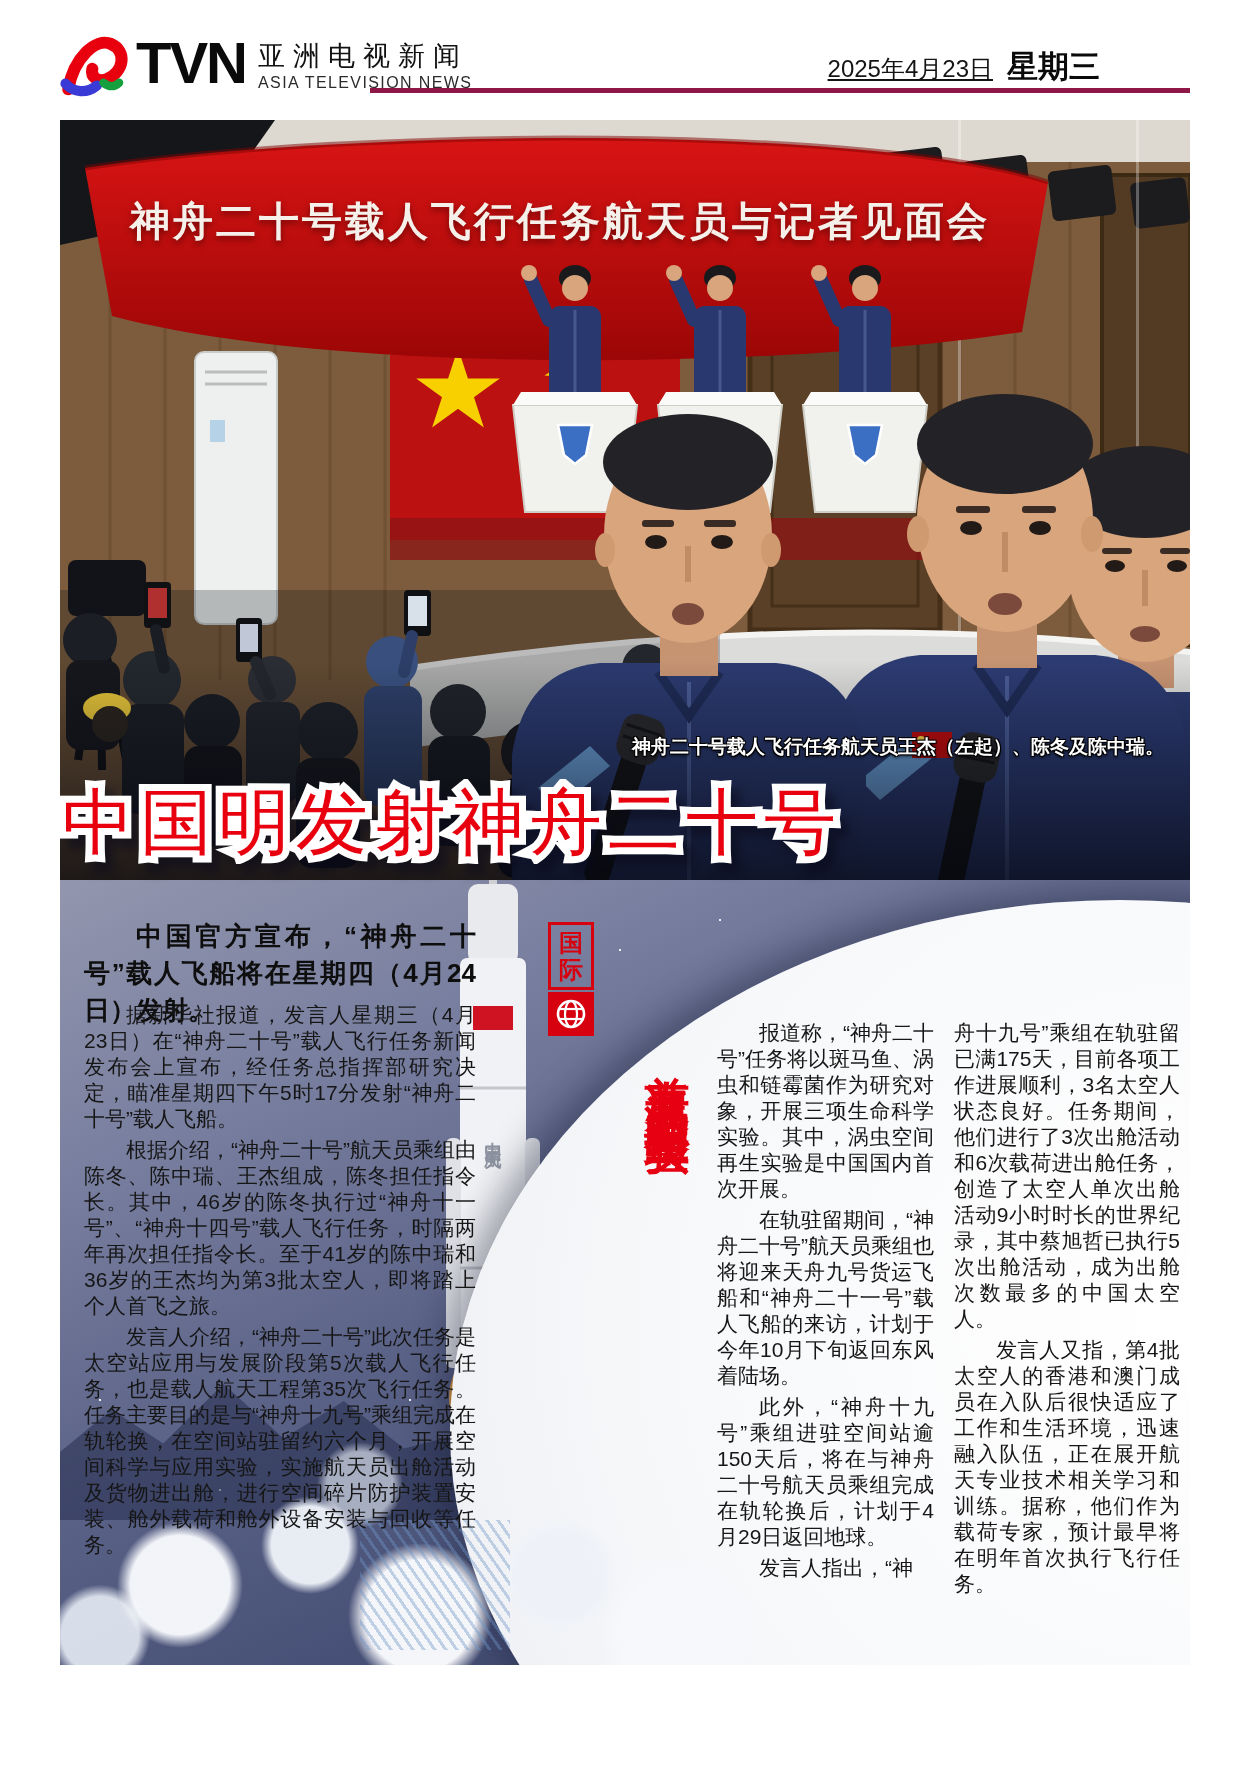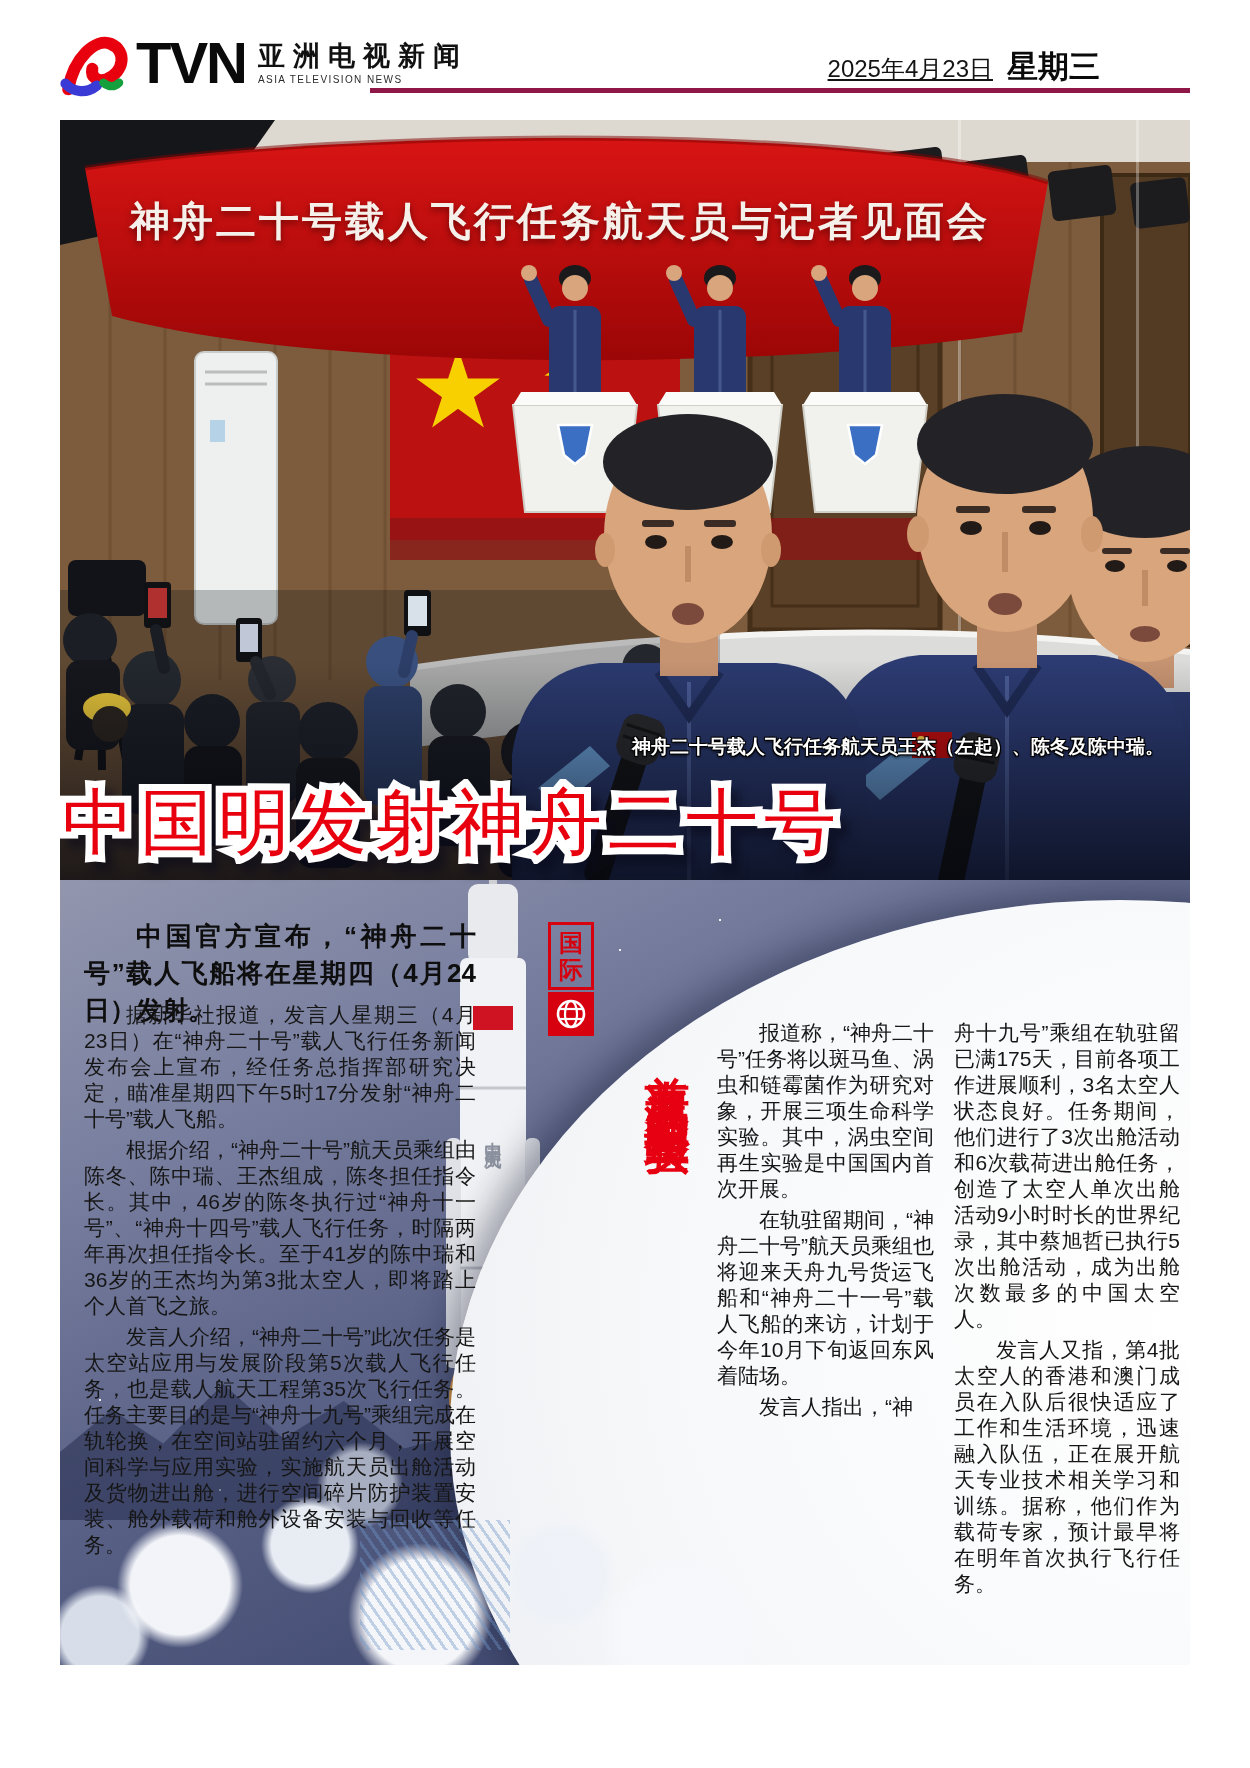--- a/index.html
+++ b/index.html
@@ -8,22 +8,22 @@
     width:1250px;height:1768px;position:relative;background:#ffffff;
     font-family:"Liberation Sans","DejaVu Sans",sans-serif;overflow:hidden;
     -webkit-font-smoothing:antialiased;
   }
   .abs{position:absolute;}
 
   
   #header{left:0;top:0;width:1160px;height:118px;background:#fff;z-index:20;}
   #logo-a{left:58px;top:30px;width:76px;height:74px;}
   #logo-tvn{left:136px;top:34px;font-size:58px;font-weight:800;letter-spacing:-2px;color:#0a0a0a;line-height:1;}
-  #logo-zh{left:258px;top:38px;font-size:27px;font-weight:700;letter-spacing:8px;color:#111;}
-  #logo-en{left:258px;top:74px;font-size:10px;color:#2b2b2b;letter-spacing:1.4px;}
+  #logo-zh{left:258px;top:38px;font-size:27px;font-weight:400;letter-spacing:8px;color:#111;}
+  #logo-en{left:258px;top:74px;font-size:16px;color:#2b2b2b;letter-spacing:1.4px;}
   #date-block{right:60px;top:46px;display:flex;align-items:baseline;gap:14px;}
   #date-text{font-size:24px;color:#141414;text-decoration:underline;}
   #weekday-text{font-size:31px;font-weight:800;color:#0a0a0a;}
   #header-rule{left:370px;top:88px;width:820px;height:5px;background:#8e1747;}
 
   
   #main{left:60px;top:120px;width:1130px;height:1545px;overflow:hidden;background:#41496c;}
 
   
   #photo{left:0;top:0;width:1130px;height:760px;overflow:hidden;}
@@ -416,20 +416,21 @@
     <p class="abs lead" style="margin:0;">中国官方宣布，“神舟二十号”载人飞船将在星期四（4月24日）发射。</p>
 
     <div class="abs col" id="col1">
       <p>据新华社报道，发言人星期三（4月23日）在“神舟二十号”载人飞行任务新闻发布会上宣布，经任务总指挥部研究决定，瞄准星期四下午5时17分发射“神舟二十号”载人飞船。</p>
       <p>根据介绍，“神舟二十号”航天员乘组由陈冬、陈中瑞、王杰组成，陈冬担任指令长。其中，46岁的陈冬执行过“神舟十一号”、“神舟十四号”载人飞行任务，时隔两年再次担任指令长。至于41岁的陈中瑞和36岁的王杰均为第3批太空人，即将踏上个人首飞之旅。</p>
       <p>发言人介绍，“神舟二十号”此次任务是太空站应用与发展阶段第5次载人飞行任务，也是载人航天工程第35次飞行任务。任务主要目的是与“神舟十九号”乘组完成在轨轮换，在空间站驻留约六个月，开展空间科学与应用实验，实施航天员出舱活动及货物进出舱，进行空间碎片防护装置安装、舱外载荷和舱外设备安装与回收等任务。</p>
     </div>
     <div class="abs col" id="col2">
       <p>报道称，“神舟二十号”任务将以斑马鱼、涡虫和链霉菌作为研究对象，开展三项生命科学实验。其中，涡虫空间再生实验是中国国内首次开展。</p>
       <p>在轨驻留期间，“神舟二十号”航天员乘组也将迎来天舟九号货运飞船和“神舟二十一号”载人飞船的来访，计划于今年10月下旬返回东风着陆场。</p>
+      <p>此外，“神舟十九号”乘组进驻空间站逾150天后，将在与神舟二十号航天员乘组完成在轨轮换后，计划于4月29日返回地球。</p>
       <p>发言人指出，“神</p>
     </div>
     <div class="abs col" id="col3">
       <p class="cont">舟十九号”乘组在轨驻留已满175天，目前各项工作进展顺利，3名太空人状态良好。任务期间，他们进行了3次出舱活动和6次载荷进出舱任务，创造了太空人单次出舱活动9小时时长的世界纪录，其中蔡旭哲已执行5次出舱活动，成为出舱次数最多的中国太空人。</p>
       <p>发言人又指，第4批太空人的香港和澳门成员在入队后很快适应了工作和生活环境，迅速融入队伍，正在展开航天专业技术相关学习和训练。据称，他们作为载荷专家，预计最早将在明年首次执行飞行任务。</p>
     </div>
   </div>
 </div>
 
 <div class="abs" id="footer">

